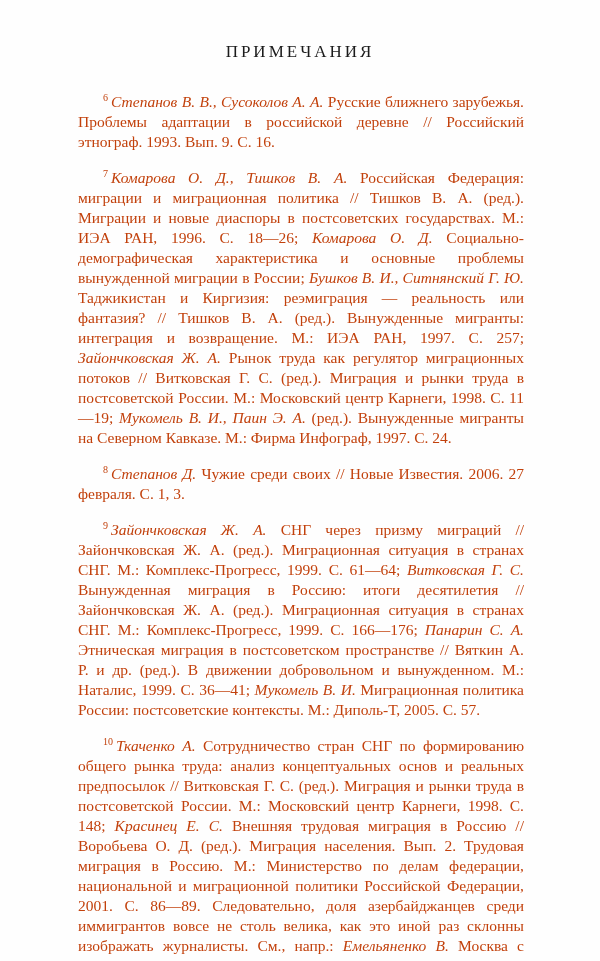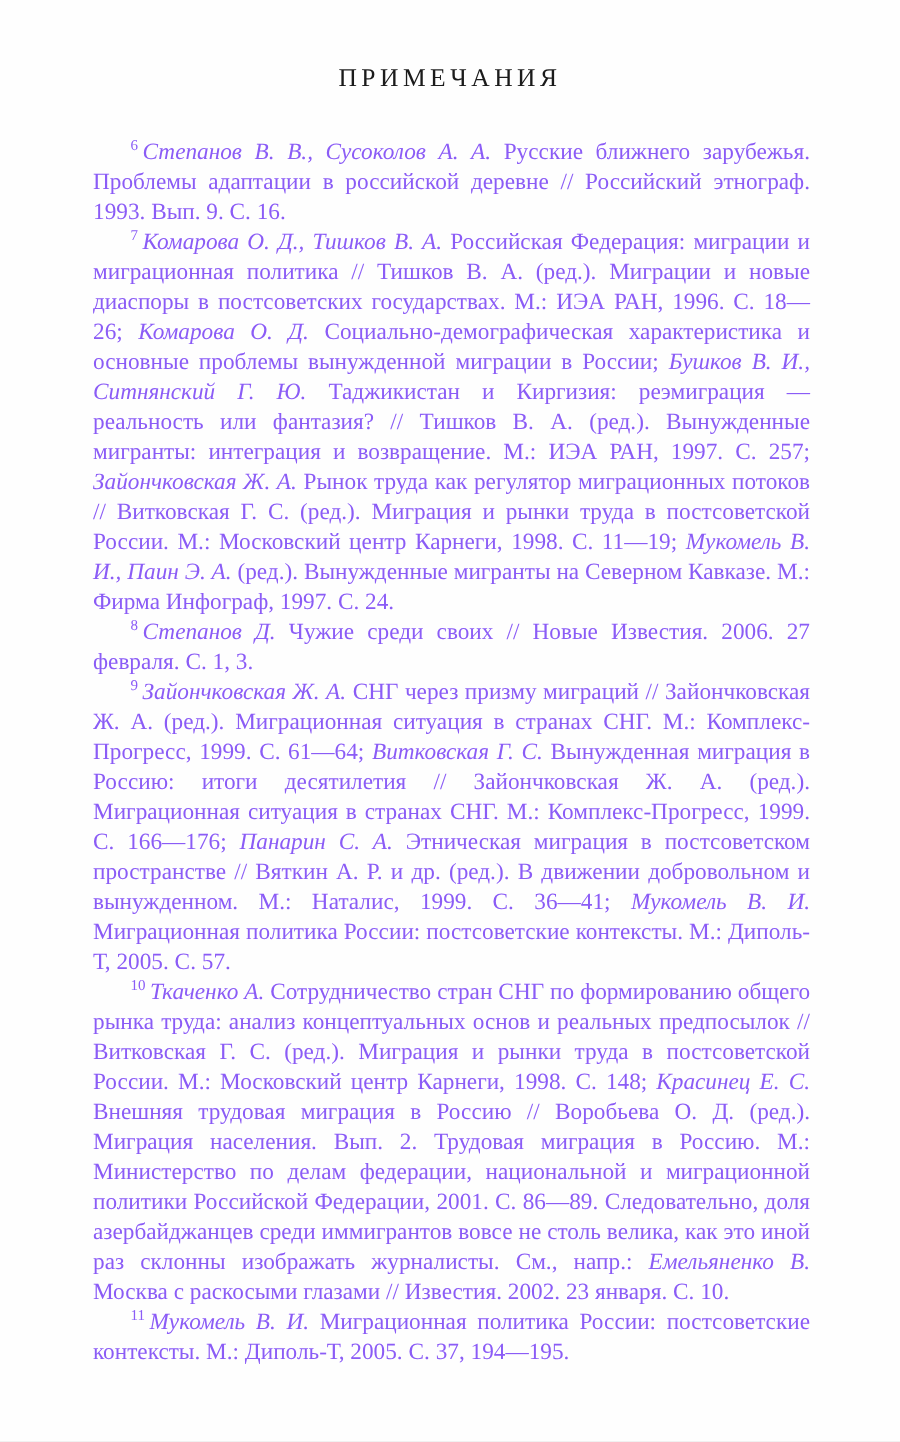--- a/index.html
+++ b/index.html
@@ -23,26 +23,26 @@
     text-align: center;
     font-size: 17px;
     letter-spacing: 3px;
     font-weight: normal;
     color: #1b1b1b;
   }
   .notes-block {
     margin: 30px 60px 0 62px;
   }
   .footnote {
-    margin: 0;
+    margin: 16px;
     font-size: 15.5px;
     line-height: 20px;
     text-align: justify;
     text-indent: 25px;
-    color: #8b5cf6;
+    color: #c2410c;
   }
   .footnote sup {
     font-size: 10px;
     line-height: 0;
     vertical-align: super;
     margin-right: 3px;
   }
   .footnote .em {
     font-style: italic;
   }

